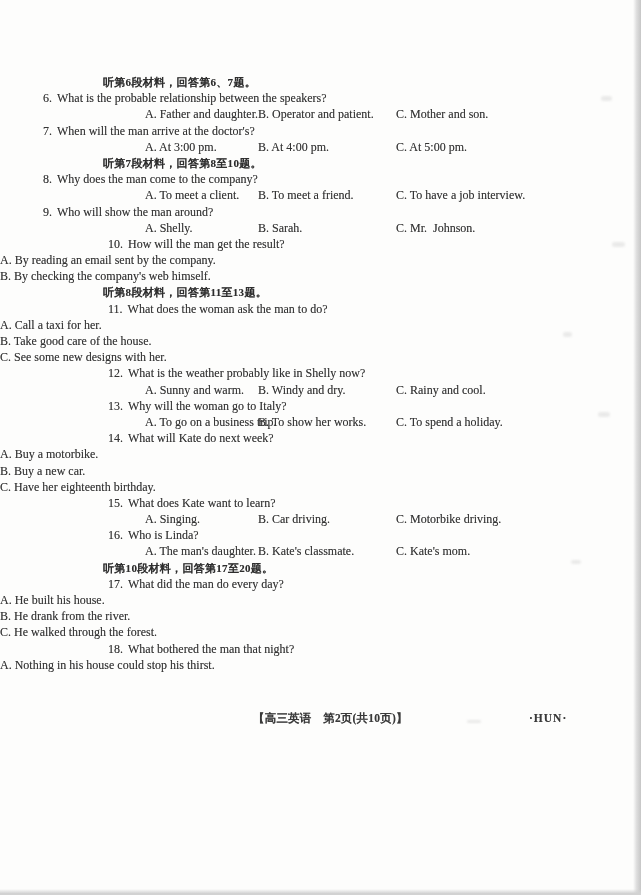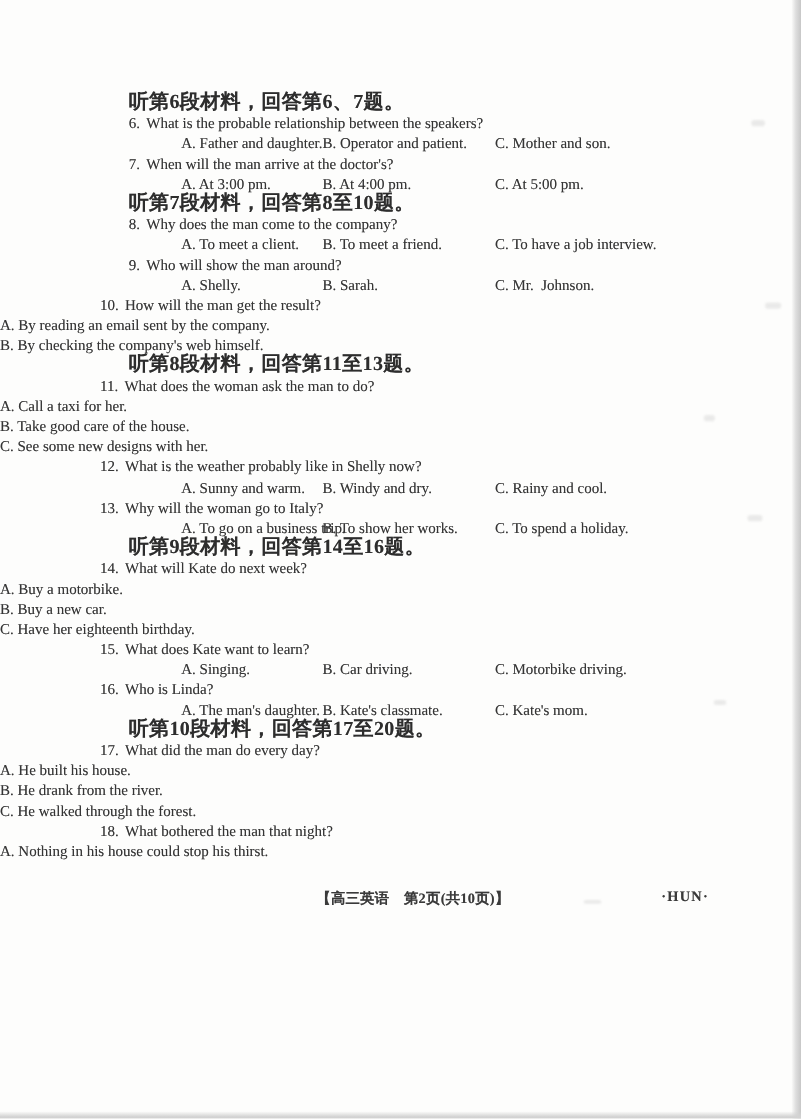--- a/index.html
+++ b/index.html
@@ -5,23 +5,23 @@
   html,body{margin:0;padding:0;background:#ffffff;}
   .scan{
     position:relative;width:641px;height:895px;overflow:hidden;
     background:#fdfdfc;
     font-family:"Liberation Serif","DejaVu Serif",serif;
     color:#353535;
     text-shadow:0 0 .5px rgba(80,80,80,.55);
   }
   .exam-body{position:absolute;left:0;top:74px;width:641px;}
   .ln{height:16.2px;line-height:16.2px;font-size:12px;white-space:pre;}
-  .sec{padding-left:103px;font-weight:bold;font-size:16px;color:#2d2d2d;letter-spacing:.3px;}
-  .q{padding-left:103px;}
-  .q.q2{padding-left:80px;}
+  .sec{padding-left:103px;font-weight:bold;font-size:11px;color:#2d2d2d;letter-spacing:.3px;}
+  .q{padding-left:43px;}
+  .q.q2{padding-left:108px;}
   .qnum{margin-right:5px;}
   .opt{}
   .opts{position:relative;}
   .opts span{position:absolute;top:0;white-space:pre;}
   .oa{left:117px;margin-left:28px;}
   .ob{left:258px;}
   .oc{left:396px;}
   .footer{position:absolute;top:711px;left:0;width:567px;height:18px;font-size:11.5px;color:#3a3a3a;}
   .f-left{position:absolute;left:253px;top:0;font-weight:bold;letter-spacing:.2px;}
   .f-right{position:absolute;left:489px;top:1px;font-weight:bold;letter-spacing:1px;margin-left:40px;}
@@ -51,21 +51,20 @@
       <div class="ln opt">B. By checking the company's web himself.</div>
       <div class="ln sec">听第8段材料，回答第11至13题。</div>
       <div class="ln q q2"><span class="qnum">11.</span><span class="qtext">What does the woman ask the man to do?</span></div>
       <div class="ln opt">A. Call a taxi for her.</div>
       <div class="ln opt">B. Take good care of the house.</div>
       <div class="ln opt">C. See some new designs with her.</div>
       <div class="ln q q2"><span class="qnum">12.</span><span class="qtext">What is the weather probably like in Shelly now?</span></div>
       <div class="ln opts"><span class="oa">A. Sunny and warm.</span><span class="ob">B. Windy and dry.</span><span class="oc">C. Rainy and cool.</span></div>
       <div class="ln q q2"><span class="qnum">13.</span><span class="qtext">Why will the woman go to Italy?</span></div>
       <div class="ln opts"><span class="oa">A. To go on a business trip.</span><span class="ob">B. To show her works.</span><span class="oc">C. To spend a holiday.</span></div>
-      <div class="ln sec">听第9段材料，回答第14至16题。</div>
       <div class="ln q q2"><span class="qnum">14.</span><span class="qtext">What will Kate do next week?</span></div>
       <div class="ln opt">A. Buy a motorbike.</div>
       <div class="ln opt">B. Buy a new car.</div>
       <div class="ln opt">C. Have her eighteenth birthday.</div>
       <div class="ln q q2"><span class="qnum">15.</span><span class="qtext">What does Kate want to learn?</span></div>
       <div class="ln opts"><span class="oa">A. Singing.</span><span class="ob">B. Car driving.</span><span class="oc">C. Motorbike driving.</span></div>
       <div class="ln q q2"><span class="qnum">16.</span><span class="qtext">Who is Linda?</span></div>
       <div class="ln opts"><span class="oa">A. The man's daughter.</span><span class="ob">B. Kate's classmate.</span><span class="oc">C. Kate's mom.</span></div>
       <div class="ln sec">听第10段材料，回答第17至20题。</div>
       <div class="ln q q2"><span class="qnum">17.</span><span class="qtext">What did the man do every day?</span></div>

